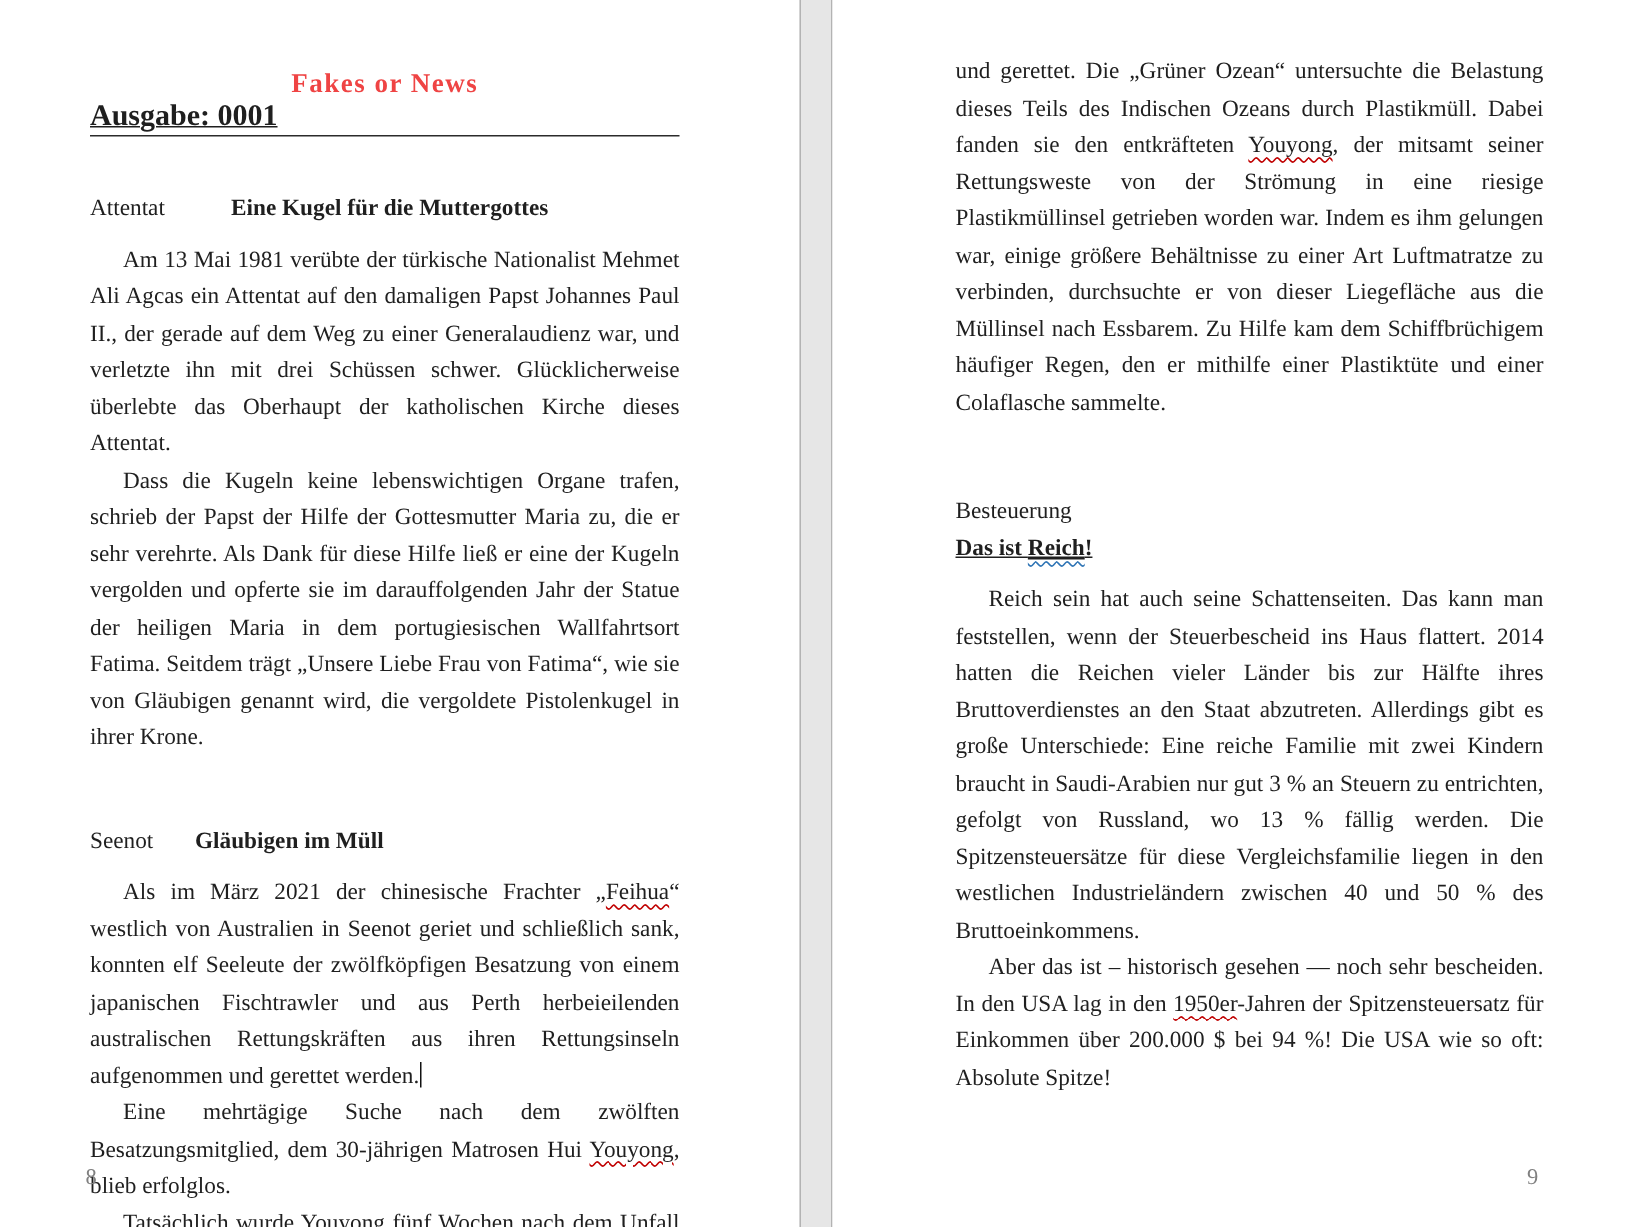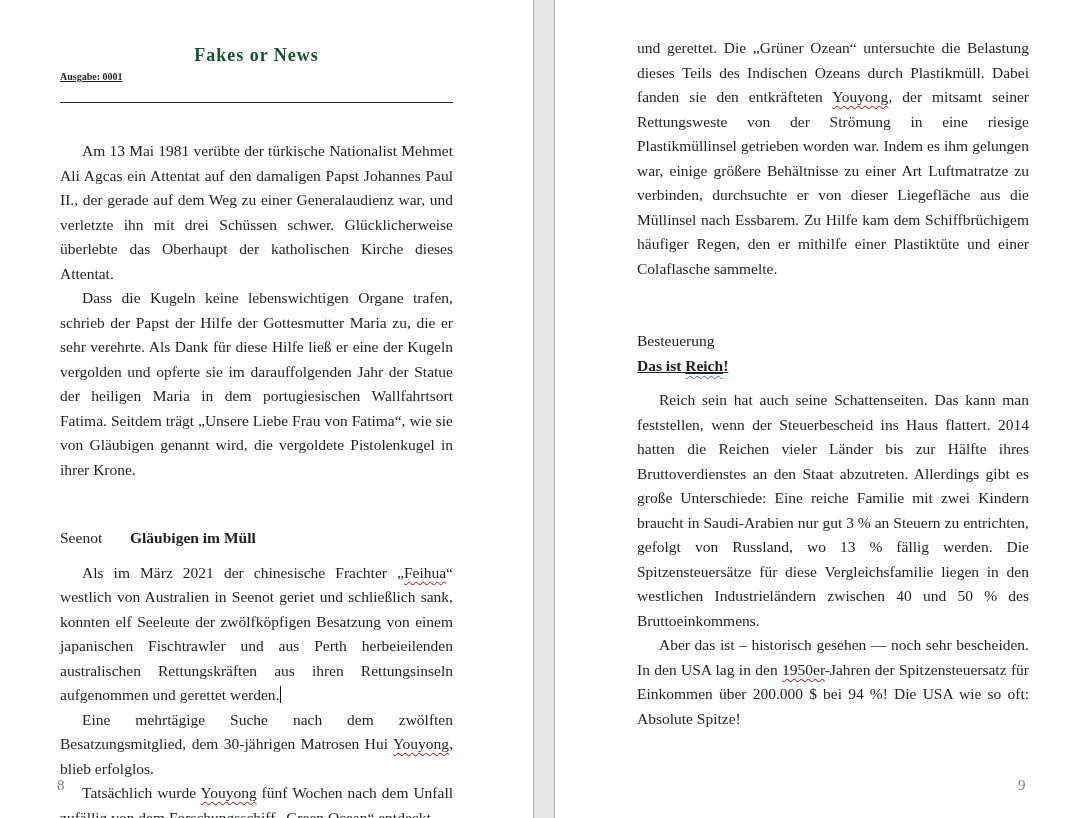--- a/index.html
+++ b/index.html
@@ -10,26 +10,26 @@
   }
   .spread{position:relative;display:flex;width:1090px;height:818px;background:#ffffff;}
   .page{background:#ffffff;box-sizing:border-box;}
   .page-left{width:533px;}
   .page-gutter{width:22px;background:#e6e6e6;border-left:1px solid #b3b3b3;border-right:1px solid #b3b3b3;box-sizing:border-box;flex:none;}
   .page-right{flex:1;}
   .inner-left{padding:44px 0 0 60px;width:393px;}
   .inner-right{padding:36px 0 0 82px;width:392px;}
 
   .masthead{
-    text-align:center;color:#14532d;font-weight:bold;
+    text-align:center;color:#ef4444;font-weight:bold;
     font-size:18px;line-height:22px;letter-spacing:1px;margin:0 0 2px 0;
   }
   .issue-row{
-    font-weight:bold;font-size:10px;line-height:18px;
-    border-bottom:1px solid #2b2b2b;padding-bottom:16px;margin:0 0 36px 0;
+    font-weight:bold;font-size:20px;line-height:18px;
+    border-bottom:1px solid #2b2b2b;padding-bottom:4px;margin:0 0 36px 0;
   }
   .issue-row .seg-plain{text-decoration:underline;text-decoration-thickness:1px;}
 
   .article-head{display:flex;font-size:15.5px;line-height:24.5px;margin:0 0 10px 0;}
   .article-head .cat{flex:none;font-weight:normal;}
   .tab94 .cat{width:94px;}
   .tab70 .cat{width:70px;}
   .tab122 .cat{width:122px;}
   .article-head .title{font-weight:bold;}
 
@@ -56,20 +56,24 @@
 <body>
 
 <div class="spread">
 
   <div class="page page-left">
     <div class="inner-left">
 
       <div class="masthead">Fakes or News</div>
       <div class="issue-row"><span class="seg-plain">Ausgabe: 0001</span></div>
 
+      <div class="article-head tab94">
+        <span class="cat">Attentat</span>
+        <span class="title">Eine Kugel für die Muttergottes</span>
+      </div>
 
       <p class="para"><span class="seg-plain">Am 13 Mai 1981 verübte der türkische Nationalist Mehmet Ali Agcas ein Attentat auf den damaligen Papst Johannes Paul II., der gerade auf dem Weg zu einer Generalaudienz war, und verletzte ihn mit drei Schüssen schwer. Glücklicherweise überlebte das Oberhaupt der katholischen Kirche dieses Attentat.</span></p>
       <p class="para"><span class="seg-plain">Dass die Kugeln keine lebenswichtigen Organe trafen, schrieb der Papst der Hilfe der Gottesmutter Maria zu, die er sehr verehrte. Als Dank für diese Hilfe ließ er eine der Kugeln vergolden und opferte sie im darauffolgenden Jahr der Statue der heiligen Maria in dem portugiesischen Wallfahrtsort Fatima. Seitdem trägt „Unsere Liebe Frau von Fatima“, wie sie von Gläubigen genannt wird, die vergoldete Pistolenkugel in ihrer Krone.</span></p>
 
       <div class="article-head tab70 h-gap">
         <span class="cat">Seenot</span>
         <span class="title">Gläubigen im Müll</span>
       </div>
 
       <p class="para"><span class="seg-plain">Als im März 2021 der chinesische Frachter „</span><span class="seg-spell">Feihua</span><span class="seg-plain">“ westlich von Australien in Seenot geriet und schließlich sank, konnten elf Seeleute der zwölfköpfigen Besatzung von einem japanischen Fischtrawler und aus Perth herbeieilenden australischen Rettungskräften aus ihren Rettungsinseln aufgenommen und gerettet werden.</span><span class="seg-cursor"></span></p>

